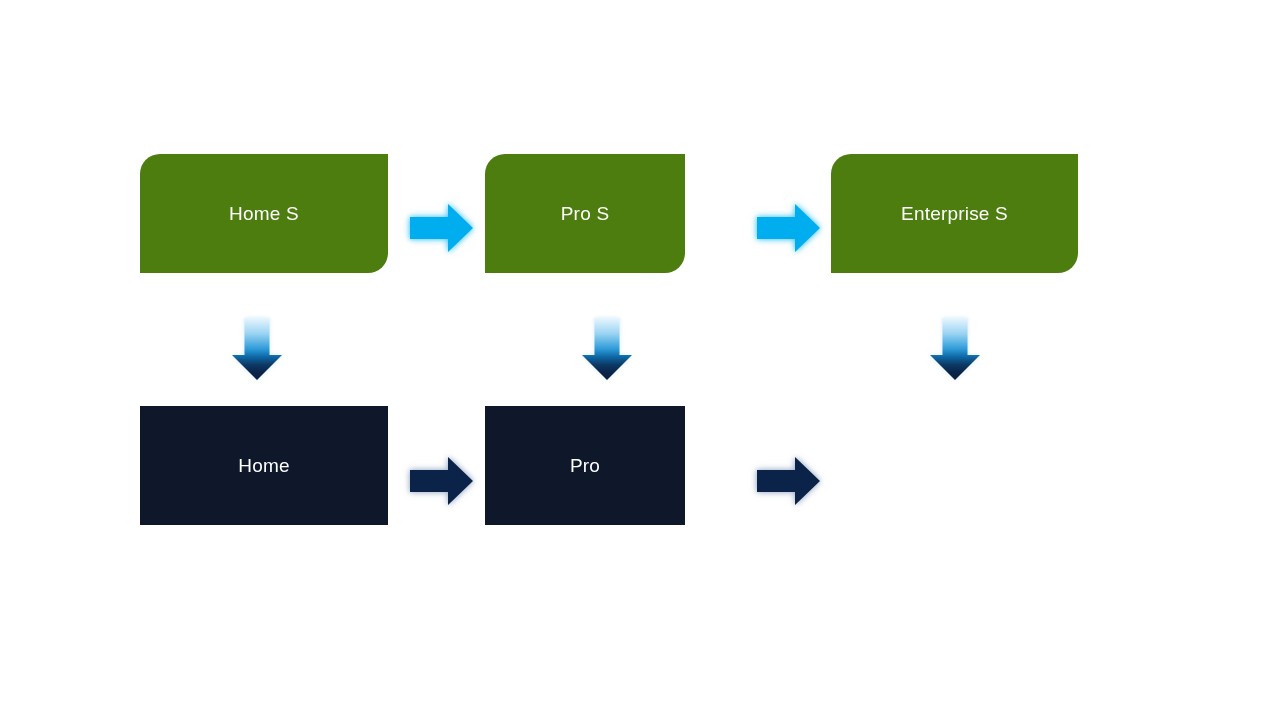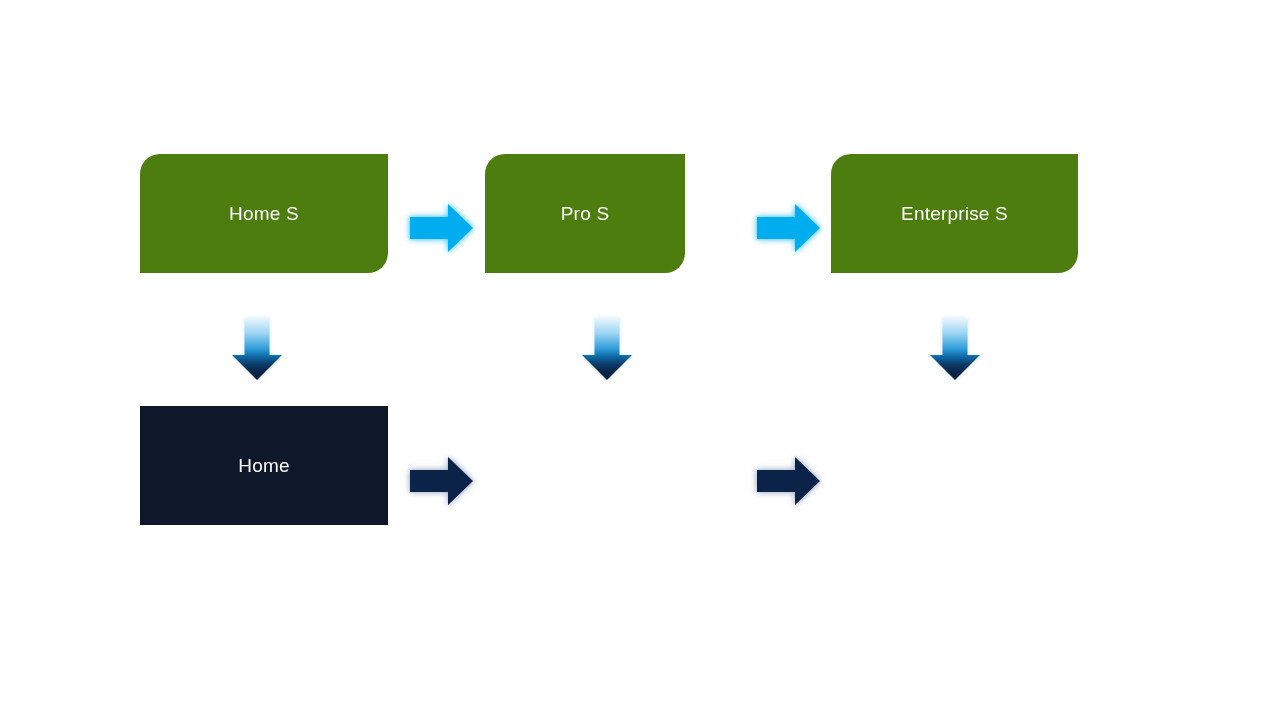--- a/index.html
+++ b/index.html
@@ -109,20 +109,23 @@
   </div>
   <div class="arrow-down ad-pos-3">
     <svg viewBox="0 0 50 62" width="50" height="62">
       <polygon points="12.5,0 37.5,0 37.5,37 50,37 25,62 0,37 12.5,37" fill="url(#downGrad)"></polygon>
     </svg>
   </div>
 
   <div class="node row-bottom col-1">
     <span>Home</span>
   </div>
+  <div class="node row-bottom col-2">
+    <span>Pro</span>
+  </div>
 
   <div class="arrow-right b ar-pos-1">
     <svg viewBox="0 0 64 50" width="64" height="50">
       <polygon points="0,14 38,14 38,1 63,25 38,49 38,36 0,36" fill="#0b2348"></polygon>
     </svg>
   </div>
   <div class="arrow-right b ar-pos-2">
     <svg viewBox="0 0 64 50" width="64" height="50">
       <polygon points="0,14 38,14 38,1 63,25 38,49 38,36 0,36" fill="#0b2348"></polygon>
     </svg>

